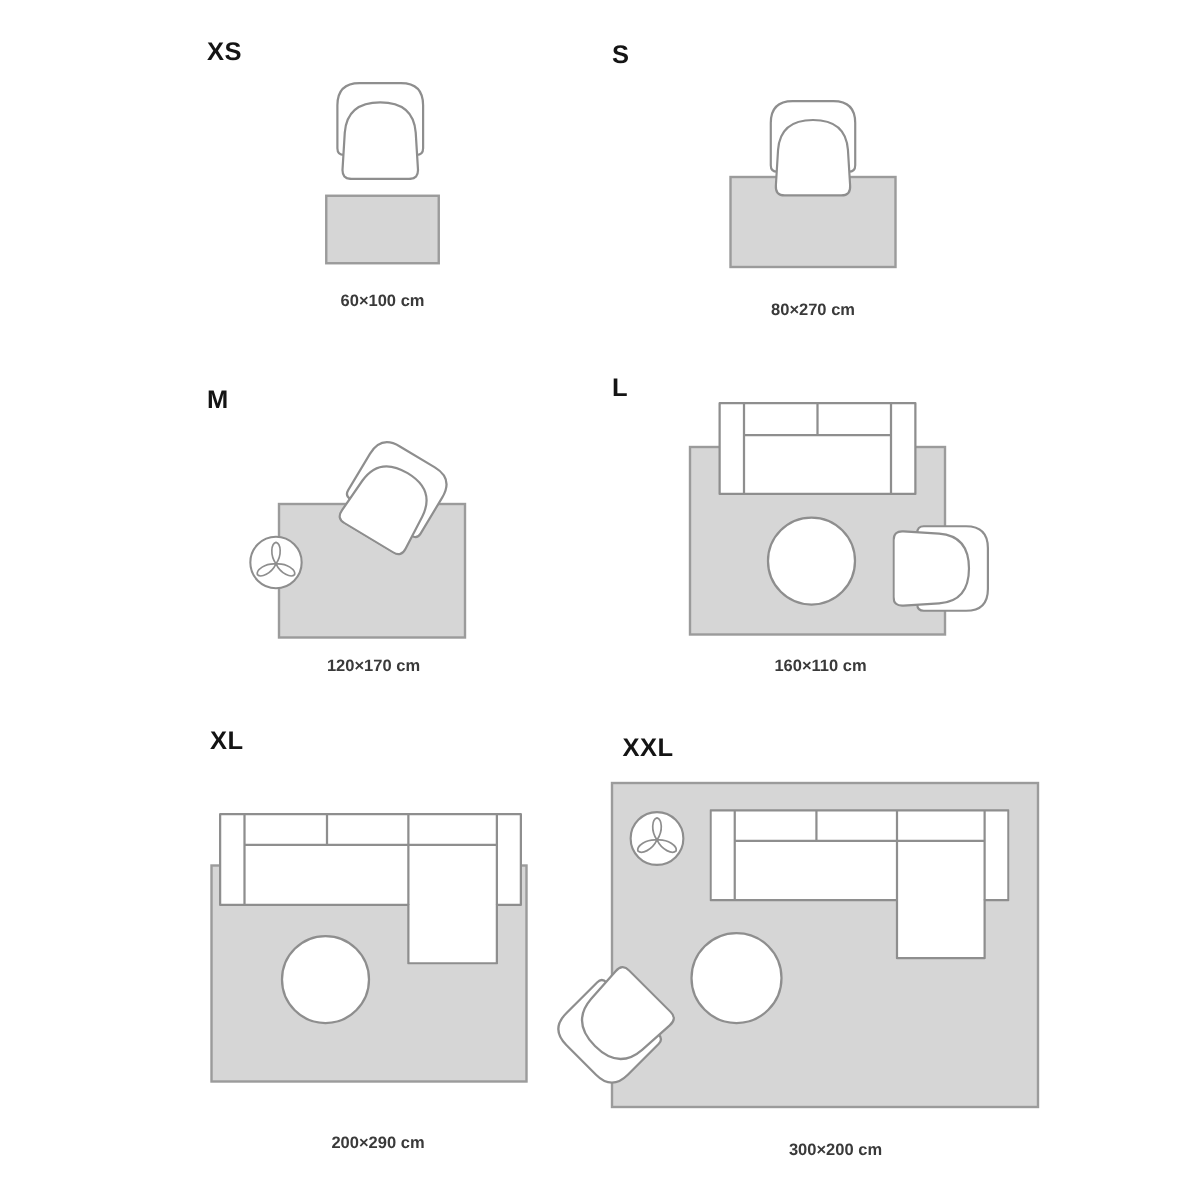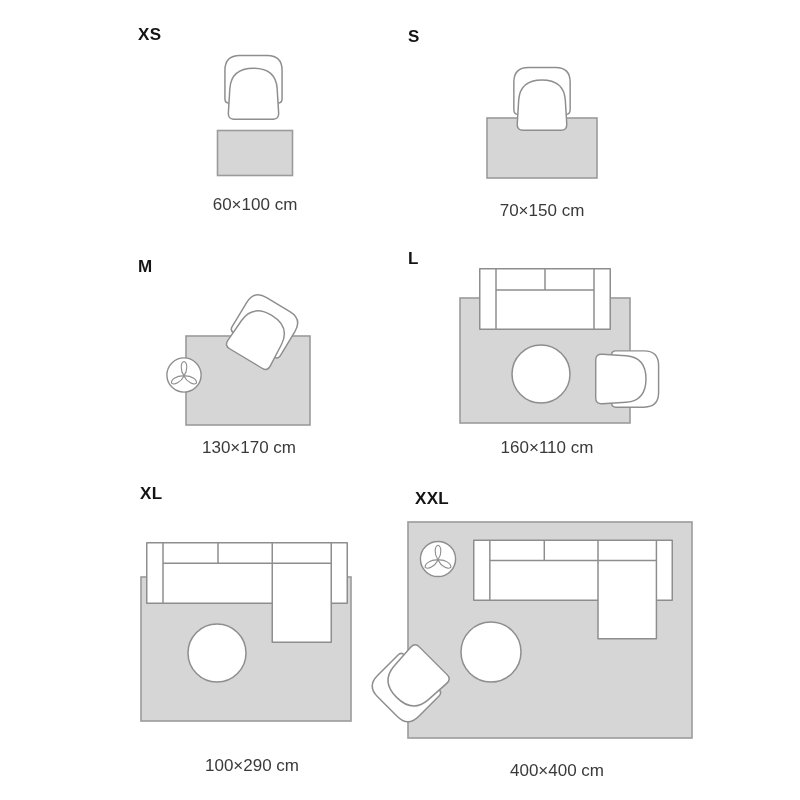--- a/index.html
+++ b/index.html
@@ -40,22 +40,22 @@
   .size-label {
     position: absolute;
     font-size: 17px;
     font-weight: 700;
     color: var(--label-color, #141414);
     letter-spacing: 0.3px;
     white-space: nowrap;
   }
   .dim-label {
     position: absolute;
-    font-size: 17px;
-    font-weight: 400;
+    font-size: 11px;
+    font-weight: 700;
     color: var(--dimension-color, #3a3a3a);
     transform: translateX(-50%);
     white-space: nowrap;
   }
 </style>
 </head>
 <body>
 
 <div class="canvas">
 
@@ -129,19 +129,19 @@
   </svg>
 
   <div class="size-label" style="left:118px; top:25px">XS</div>
   <div class="size-label" style="left:388px; top:27px">S</div>
   <div class="size-label" style="left:118px; top:257px">M</div>
   <div class="size-label" style="left:388px; top:249px">L</div>
   <div class="size-label" style="left:120px; top:484px">XL</div>
   <div class="size-label" style="left:395px; top:489px">XXL</div>
 
   <div class="dim-label" style="left:235px; top:195px">60×100 cm</div>
-  <div class="dim-label" style="left:522px; top:201px">70×150 cm</div>
-  <div class="dim-label" style="left:229px; top:438px">130×170 cm</div>
+  <div class="dim-label" style="left:522px; top:201px">80×270 cm</div>
+  <div class="dim-label" style="left:229px; top:438px">120×170 cm</div>
   <div class="dim-label" style="left:527px; top:438px">160×110 cm</div>
-  <div class="dim-label" style="left:232px; top:756px">100×290 cm</div>
-  <div class="dim-label" style="left:537px; top:761px">400×400 cm</div>
+  <div class="dim-label" style="left:232px; top:756px">200×290 cm</div>
+  <div class="dim-label" style="left:537px; top:761px">300×200 cm</div>
 
 </div>
 
 </body></html>

